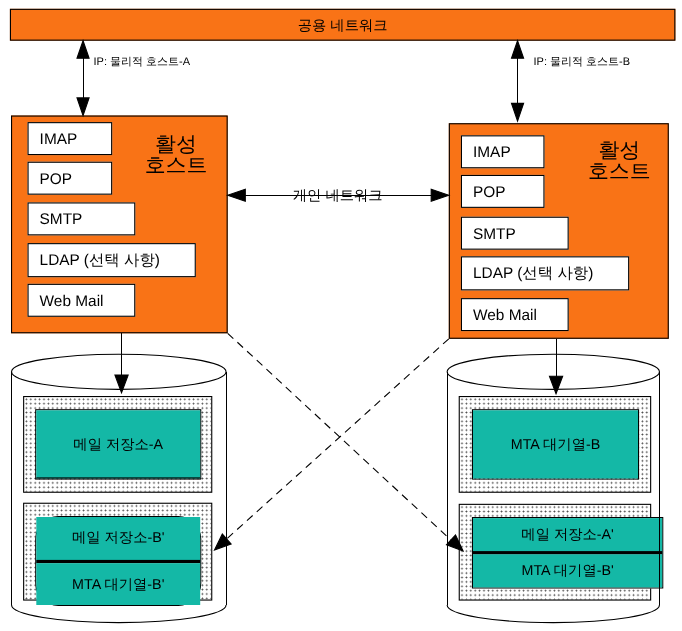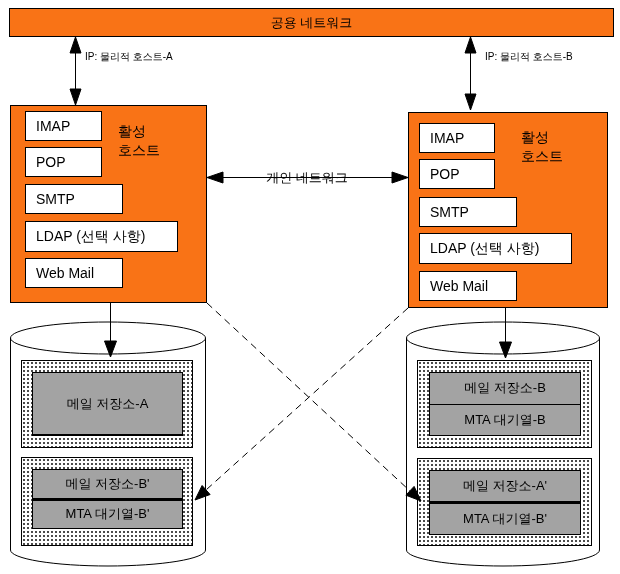--- a/index.html
+++ b/index.html
@@ -6,29 +6,29 @@
   #stage{
     position:relative;width:620px;height:574px;background:#fff;
     font-family:"Liberation Sans","DejaVu Sans",sans-serif;color:#000;
     overflow:hidden;
   }
   .box{position:absolute;border:1px solid #000;background:#f97316;box-sizing:border-box;}
   .svc{position:absolute;border:1px solid #000;background:#fff;box-sizing:border-box;
        display:flex;align-items:center;padding-left:10px;font-size:14px;white-space:nowrap;}
   .ctr{display:flex;align-items:center;justify-content:center;}
   .iplbl{position:absolute;font-size:10px;line-height:19px;white-space:nowrap;}
-  .hostlbl{position:absolute;font-size:14px;line-height:19px;width:84px;}
+  .hostlbl{position:absolute;font-size:19px;line-height:19px;text-align:center;width:84px;}
   .netlbl{position:absolute;font-size:13px;text-align:center;white-space:nowrap;margin-top:12px;}
   .dotted{position:absolute;border:1px solid #000;box-sizing:border-box;background-color:#fff;
           background-image:radial-gradient(circle,#444 0.7px,transparent 0.9px);
           background-size:4px 4px;}
   .inner{position:absolute;border:1px solid #000;background:#fff;box-sizing:border-box;
          display:flex;flex-direction:column;}
   .srow{flex:1;display:flex;align-items:center;justify-content:center;
-        font-size:13px;white-space:nowrap;background:#a3a3a3;text-align:right;}
+        font-size:13px;white-space:nowrap;background:#14b8a6;text-align:right;}
   .div-thin{border-bottom:1px solid #000;}
   .div-thick{border-bottom:3px solid #000;}
   #overlay{position:absolute;left:0;top:0;z-index:10;pointer-events:none;}
   #overlay line,#overlay path{stroke:#000;stroke-width:1;fill:none;}
   #overlay polygon{fill:#000;stroke:#000;}
   #overlay ellipse{stroke:#000;stroke-width:1;fill:none;}
   .crisp{shape-rendering:crispEdges;}
 </style>
 </head>
 <body>
@@ -68,32 +68,31 @@
   <div class="svc" style="left:419px;top:159px;width:76px;height:30px;">POP</div>
   <div class="svc" style="left:419px;top:197px;width:98px;height:30px;">SMTP</div>
   <div class="svc" style="left:419px;top:233px;width:153px;height:31px;">LDAP (선택 사항)</div>
   <div class="svc" style="left:419px;top:271px;width:98px;height:30px;">Web Mail</div>
 
   <div class="dotted" style="left:21px;top:360px;width:172px;height:88px;"></div>
   <div class="inner" style="left:32px;top:372px;width:151px;height:64px;">
     <div class="srow div-thin">메일 저장소-A</div>
   </div>
   <div class="dotted" style="left:21px;top:457px;width:172px;height:89px;"></div>
-  <div class="inner" style="left:32px;top:469px;width:151px;height:60px;">
+  <div class="inner" style="left:32px;top:469px;width:151px;height:82px;border-radius:21px;">
     <div class="srow div-thick">메일 저장소-B'</div>
     <div class="srow">MTA 대기열-B'</div>
   </div>
 
   <div class="dotted" style="left:417px;top:360px;width:175px;height:88px;"></div>
   <div class="inner" style="left:429px;top:372px;width:152px;height:64px;">
-    <div class="srow div-thin">메일 저장소-B</div>
     <div class="srow">MTA 대기열-B</div>
   </div>
   <div class="dotted" style="left:417px;top:458px;width:175px;height:88px;"></div>
-  <div class="inner" style="left:429px;top:470px;width:152px;height:65px;">
+  <div class="inner" style="left:429px;top:470px;width:174px;height:65px;">
     <div class="srow div-thick">메일 저장소-A'</div>
     <div class="srow">MTA 대기열-B'</div>
   </div>
 
   <svg id="overlay" width="620" height="574" viewBox="0 0 620 574">
 
     <g>
       <path class="crisp" d="M10.5,338 V550 M205.5,338 V550"></path>
       <ellipse cx="108" cy="338" rx="97.5" ry="16"></ellipse>
       <path d="M10.5,550 A97.5,16 0 0 0 205.5,550"></path>

